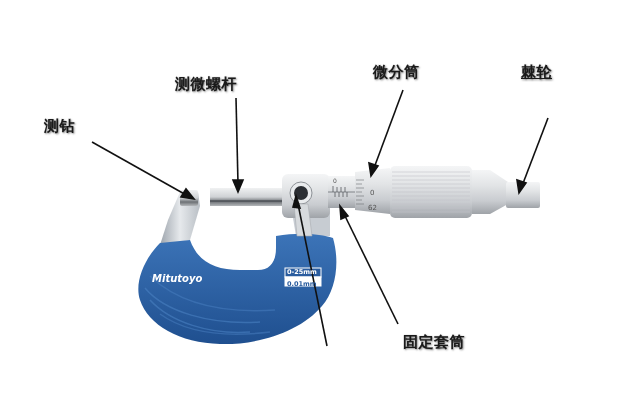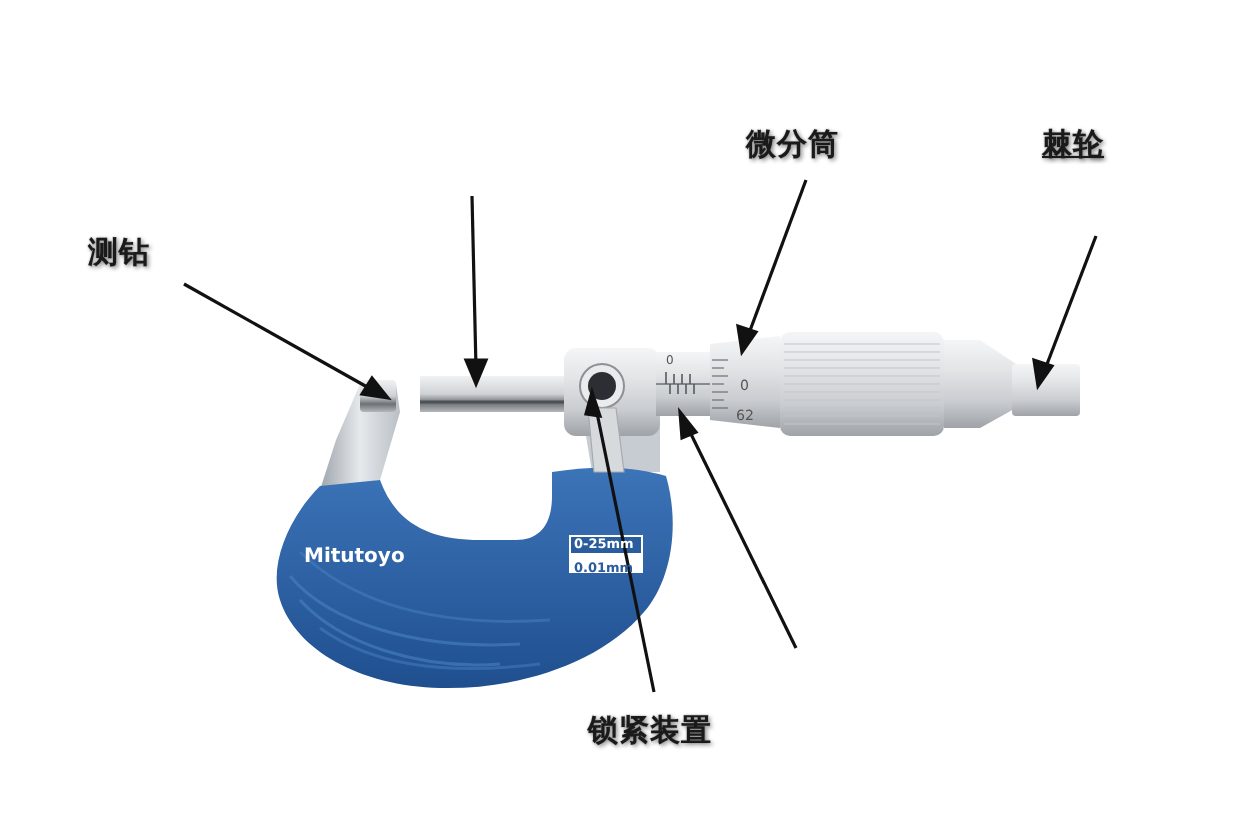--- a/index.html
+++ b/index.html
@@ -140,27 +140,28 @@
       <polygon points="371,176 369,163 378,166"></polygon>
       <line x1="548" y1="118" x2="522" y2="186"></line>
       <polygon points="519,193 517,180 526,183"></polygon>
       <line x1="298" y1="204" x2="327" y2="346"></line>
       <polygon points="296,196 300,208 293,207"></polygon>
       <line x1="344" y1="214" x2="398" y2="324"></line>
       <polygon points="340,206 348,216 341,219"></polygon>
     </g>
   </svg>
 
-  <div class="tag-text" style="position:absolute;left:152px;top:273px;font-size:10px;color:#ffffff;font-weight:bold;">Mitutoyo</div>
+  <div class="tag-text" style="position:absolute;left:152px;top:273px;font-size:10px;color:#ffffff;font-weight:bold;font-style:italic;">Mitutoyo</div>
 
   <div class="tag-text" style="position:absolute;left:287px;top:268px;font-size:6.5px;color:#ffffff;line-height:9px;">0-25mm</div>
   <div class="tag-text" style="position:absolute;left:287px;top:280px;font-size:6.5px;color:#2a5c9e;line-height:9px;">0.01mm</div>
 
   <div style="position:absolute;left:370px;top:189px;font-size:7px;color:#555;font-family:'DejaVu Sans',sans-serif;">0</div>
   <div style="position:absolute;left:368px;top:204px;font-size:7px;color:#555;font-family:'DejaVu Sans',sans-serif;">62</div>
   <div style="position:absolute;left:333px;top:177px;font-size:6px;color:#555;font-family:'DejaVu Sans',sans-serif;">0</div>
 
   <div class="label" style="left:44px;top:117px;">测钻</div>
+  <div class="label" style="left:175px;top:75px;">测微螺杆</div>
   <div class="label" style="left:373px;top:63px;">微分筒</div>
   <div class="label" style="left:521px;top:63px;text-decoration:underline;">棘轮</div>
-  <div class="label" style="left:294px;top:356px;">锁紧装置</div>
+  <div class="label" style="left:403px;top:333px;">固定套筒</div>
 
 </div>
 
 </body></html>

